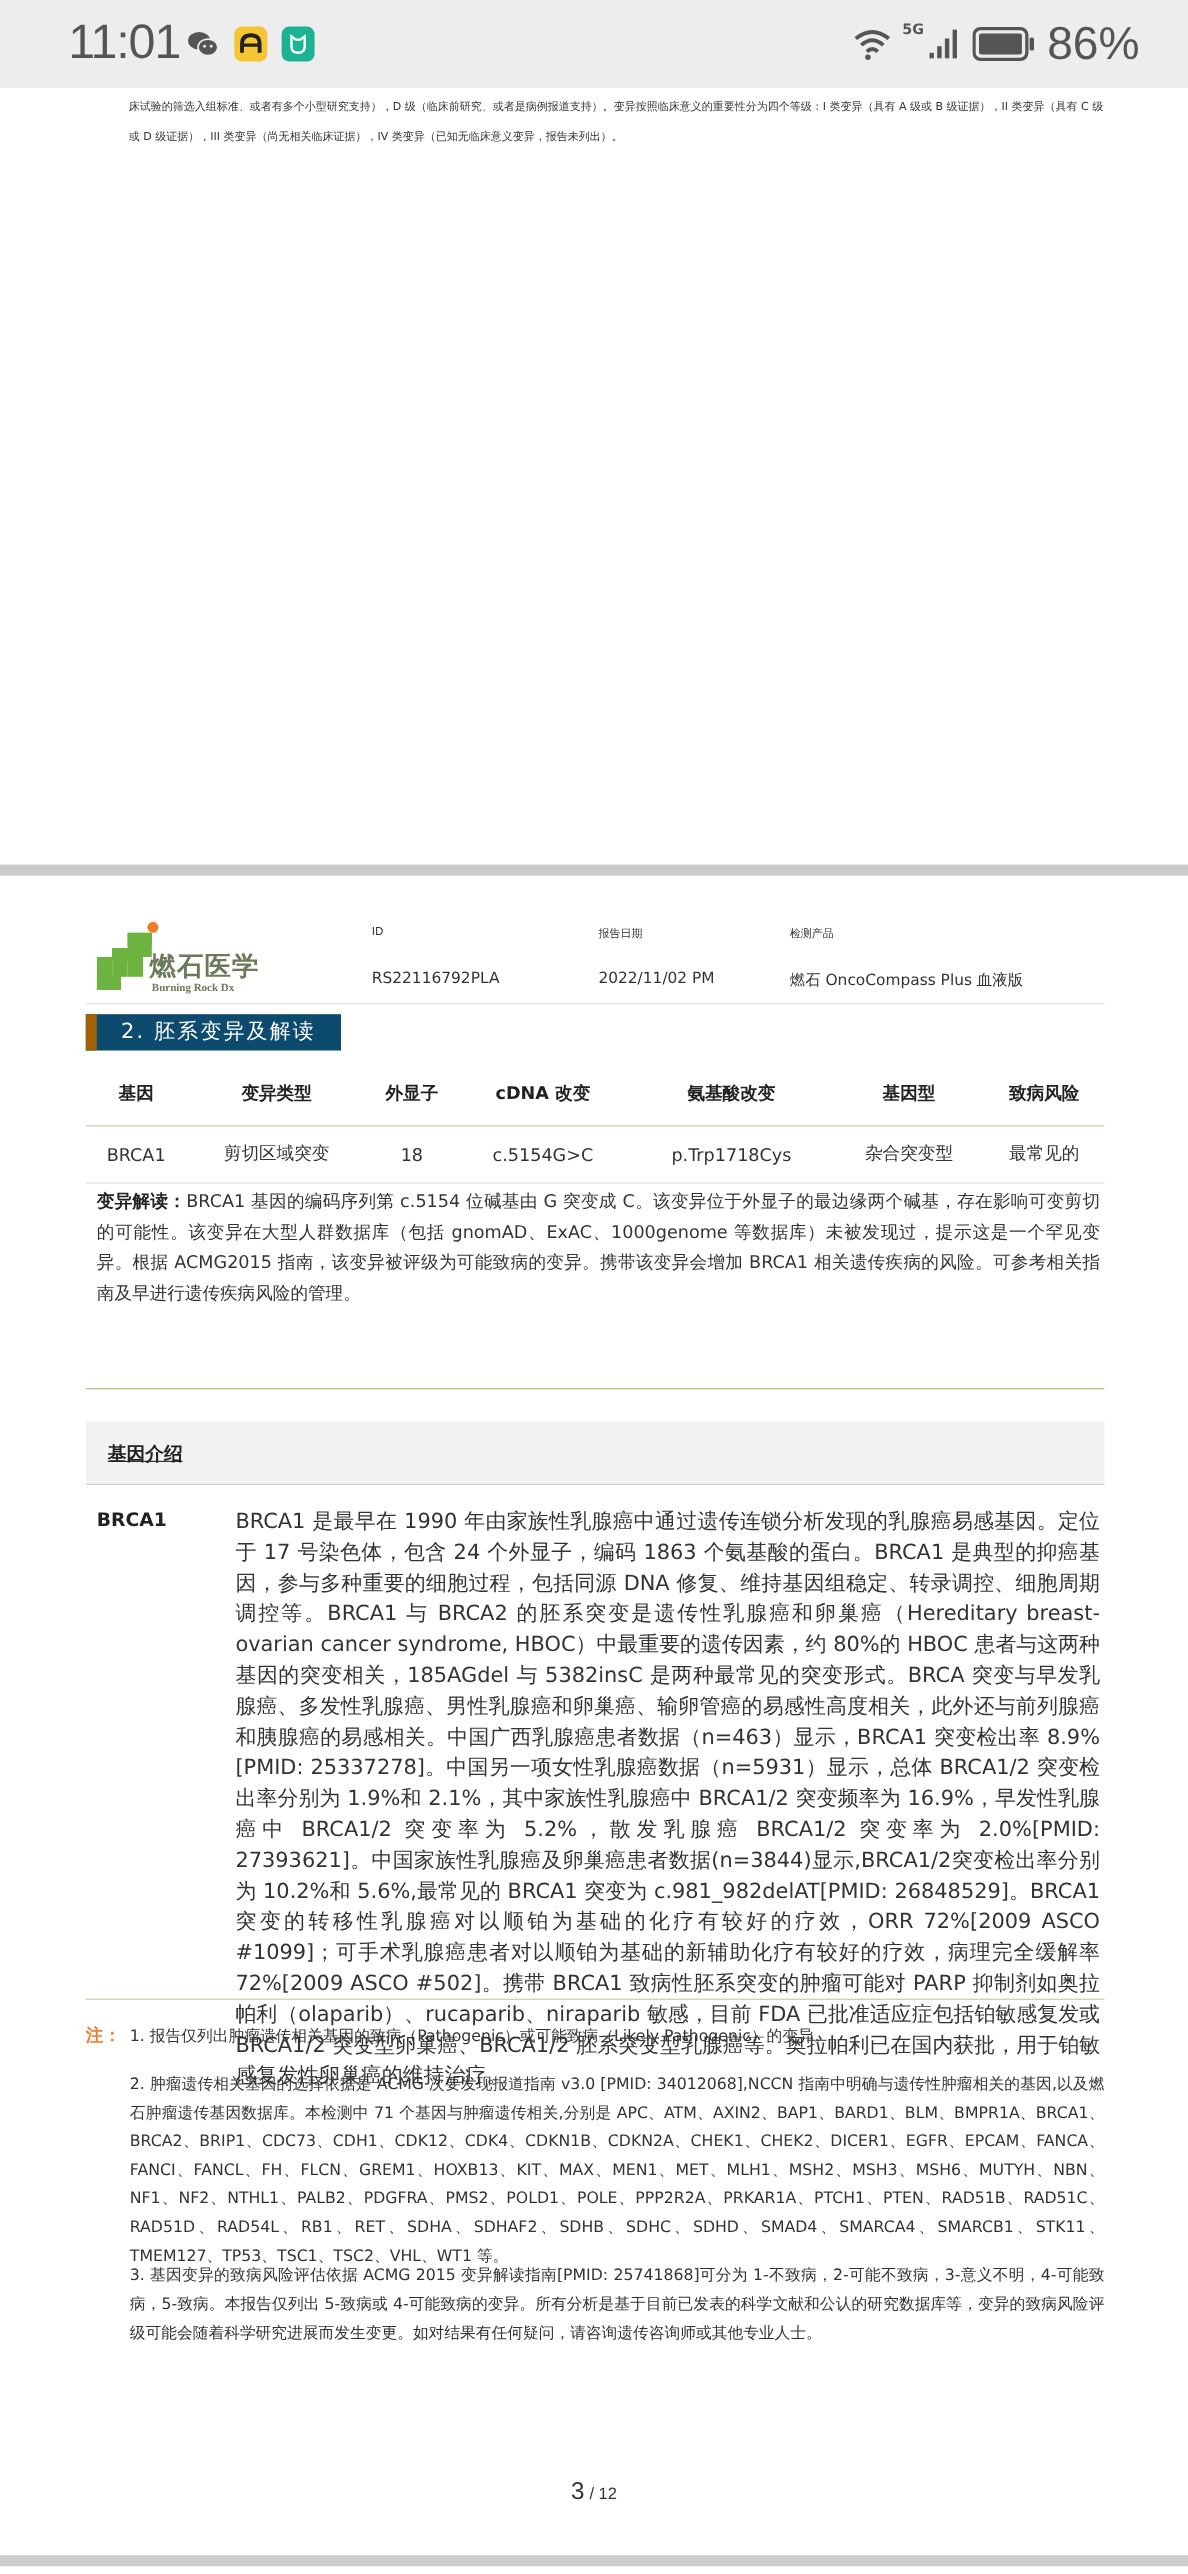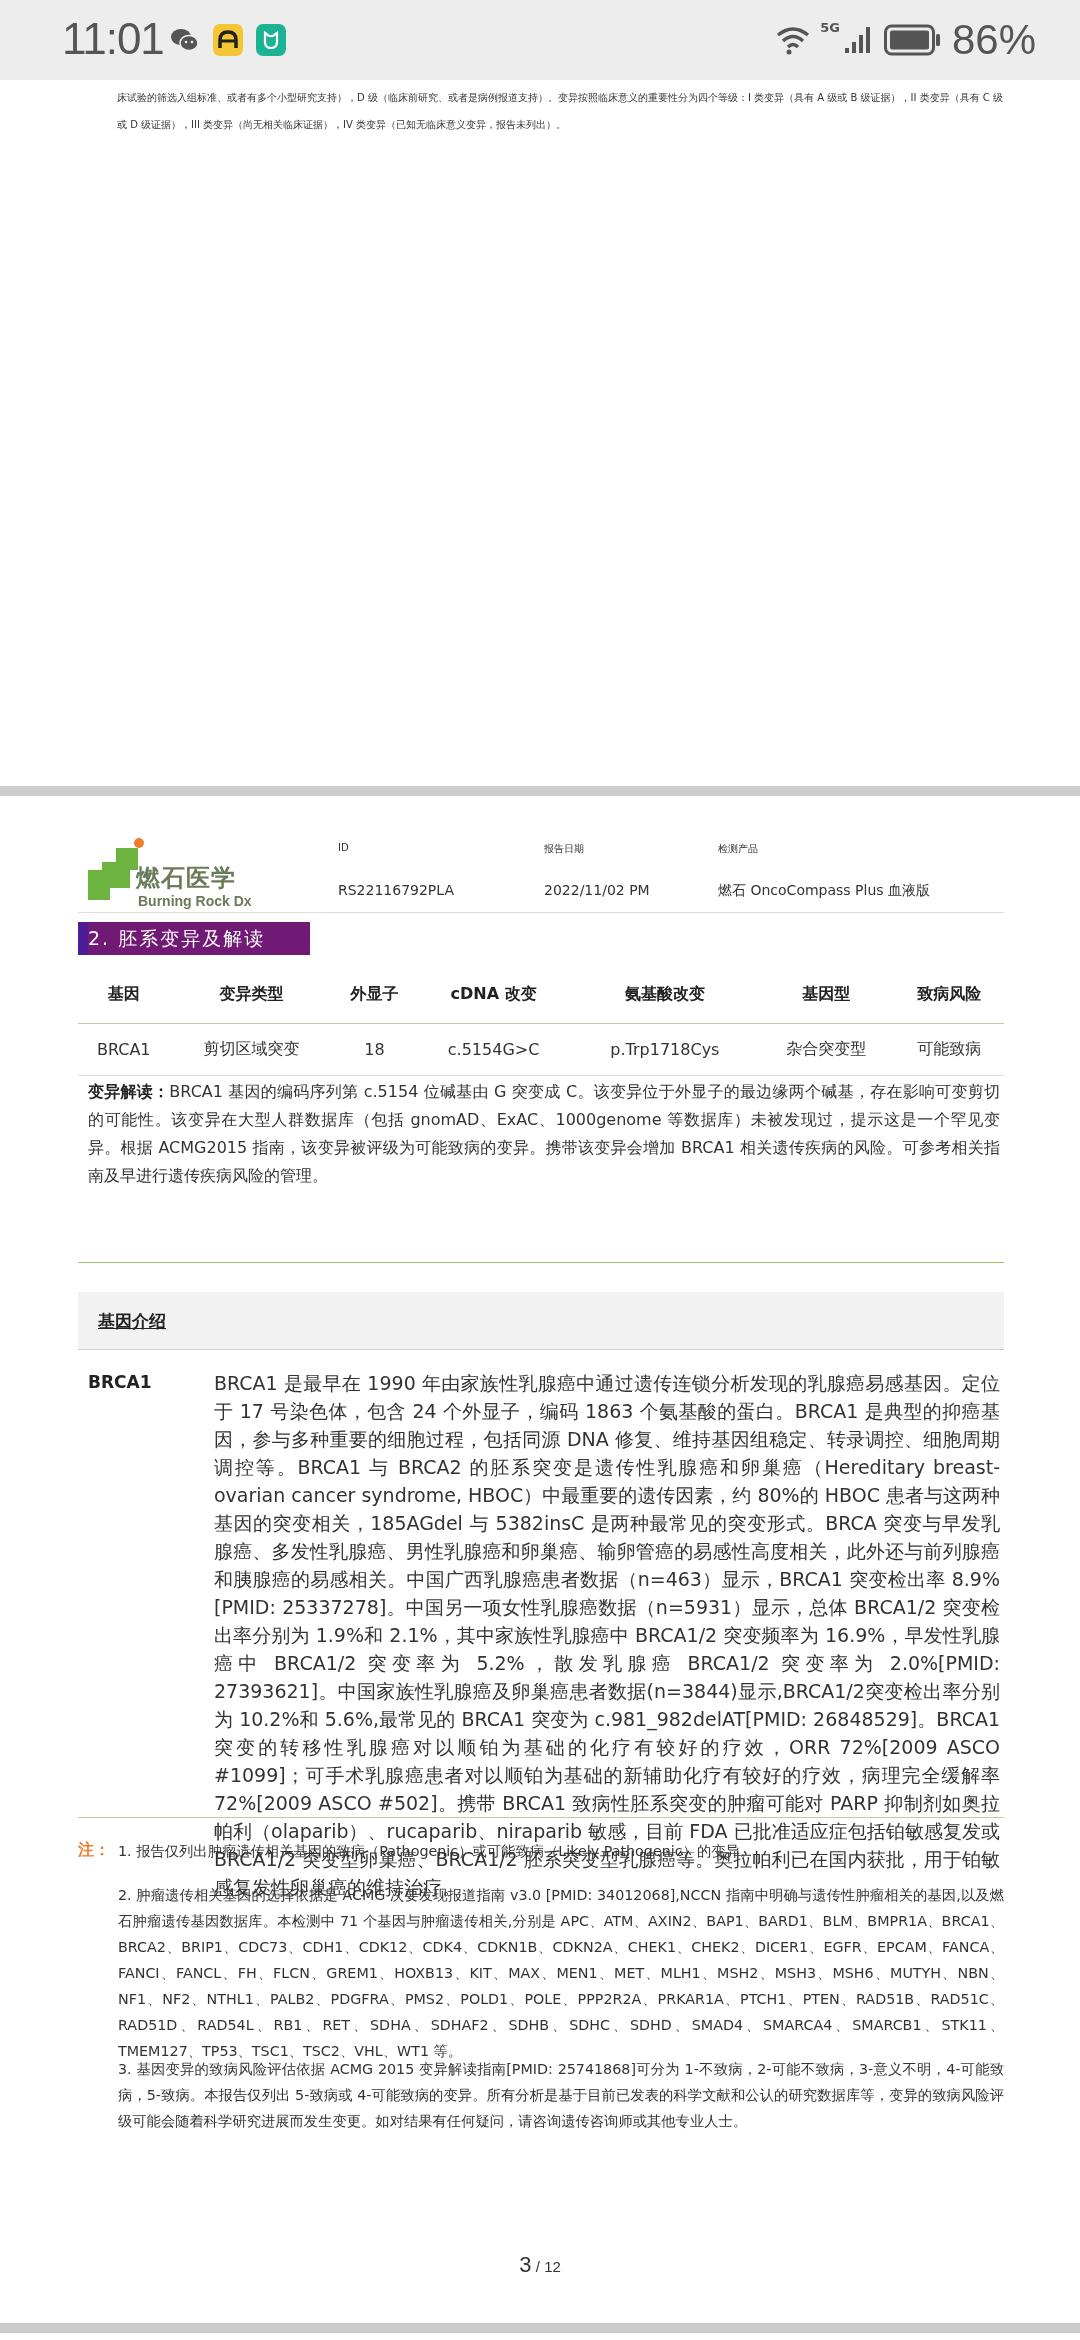--- a/index.html
+++ b/index.html
@@ -22,26 +22,26 @@
   .gap { position: absolute; left: 0; width: 1080px; height: 10px; background: #cccccc; }
   .page-num { position: absolute; width: 1080px; text-align: center; font-family: "Liberation Sans", sans-serif; color: #333; }
   .page-num .cur { font-size: 22px; }
   .page-num .tot { font-size: 15px; }
 
   .para { font-size: 10px; line-height: 27px; color: #333; text-align: justify; }
 
   
   .logo { position: absolute; left: 88px; top: 836px; width: 150px; height: 70px; }
   .logo-cn { position: absolute; left: 136px; top: 862px; font-size: 24px; font-weight: bold; color: #6b7a5a; letter-spacing: 1px; }
-  .logo-en { position: absolute; left: 138px; top: 893px; font-size: 14px; color: #6b7a5a; font-family: Liberation Sans, sans-serif; font-weight: bold; }
+  .logo-en { position: absolute; left: 138px; top: 893px; font-size: 10px; color: #6b7a5a; font-family: Liberation Serif, serif; font-weight: bold; }
   .hdr-label { position: absolute; top: 842px; font-size: 10px; color: #333; }
   .hdr-value { position: absolute; top: 882px; font-size: 14px; color: #333; }
   .hdr-rule { position: absolute; left: 78px; top: 912px; width: 926px; height: 1px; background: #ddd; }
 
-  .section-tab { position: absolute; left: 78px; top: 922px; width: 232px; height: 33px; background: #701a75; border-left: 10px solid #4c1d95; color: #fff; font-size: 19px; line-height: 33px; letter-spacing: 2px; }
+  .section-tab { position: absolute; left: 78px; top: 922px; width: 232px; height: 33px; background: #0c4a6e; border-left: 10px solid #a16207; color: #fff; font-size: 19px; padding-left: 22px; line-height: 33px; letter-spacing: 2px; }
 
   
   .vtable { position: absolute; left: 78px; top: 966px; width: 926px; border-collapse: collapse; }
   .vtable th { font-size: 16px; font-weight: bold; color: #222; height: 57px; border-bottom: 1px solid #c5c9a4; }
   .vtable td { font-size: 16px; color: #333; height: 52px; text-align: center; border-bottom: 1px solid #ddd; }
 
   .interp { position: absolute; left: 88px; top: 1078px; width: 912px; font-size: 16px; line-height: 28px; color: #333; text-align: justify; }
   .interp b { color: #222; }
   .green-rule { position: absolute; left: 78px; top: 1262px; width: 926px; height: 1px; background: #9bbf6a; }
 
@@ -143,21 +143,21 @@
       </tr>
     </thead>
     <tbody>
       <tr>
         <td>BRCA1</td>
         <td>剪切区域突变</td>
         <td>18</td>
         <td>c.5154G&gt;C</td>
         <td>p.Trp1718Cys</td>
         <td>杂合突变型</td>
-        <td>可能致病</td>
+        <td>最常见的</td>
       </tr>
     </tbody>
   </table>
 
   <div class="interp">
     <p><b>变异解读：</b><span>BRCA1 基因的编码序列第 c.5154 位碱基由 G 突变成 C。该变异位于外显子的最边缘两个碱基，存在影响可变剪切的可能性。该变异在大型人群数据库（包括 gnomAD、ExAC、1000genome 等数据库）未被发现过，提示这是一个罕见变异。根据 ACMG2015 指南，该变异被评级为可能致病的变异。携带该变异会增加 BRCA1 相关遗传疾病的风险。可参考相关指南及早进行遗传疾病风险的管理。</span></p>
   </div>
   <div class="green-rule"></div>
 
   <div class="gene-intro-hdr">

